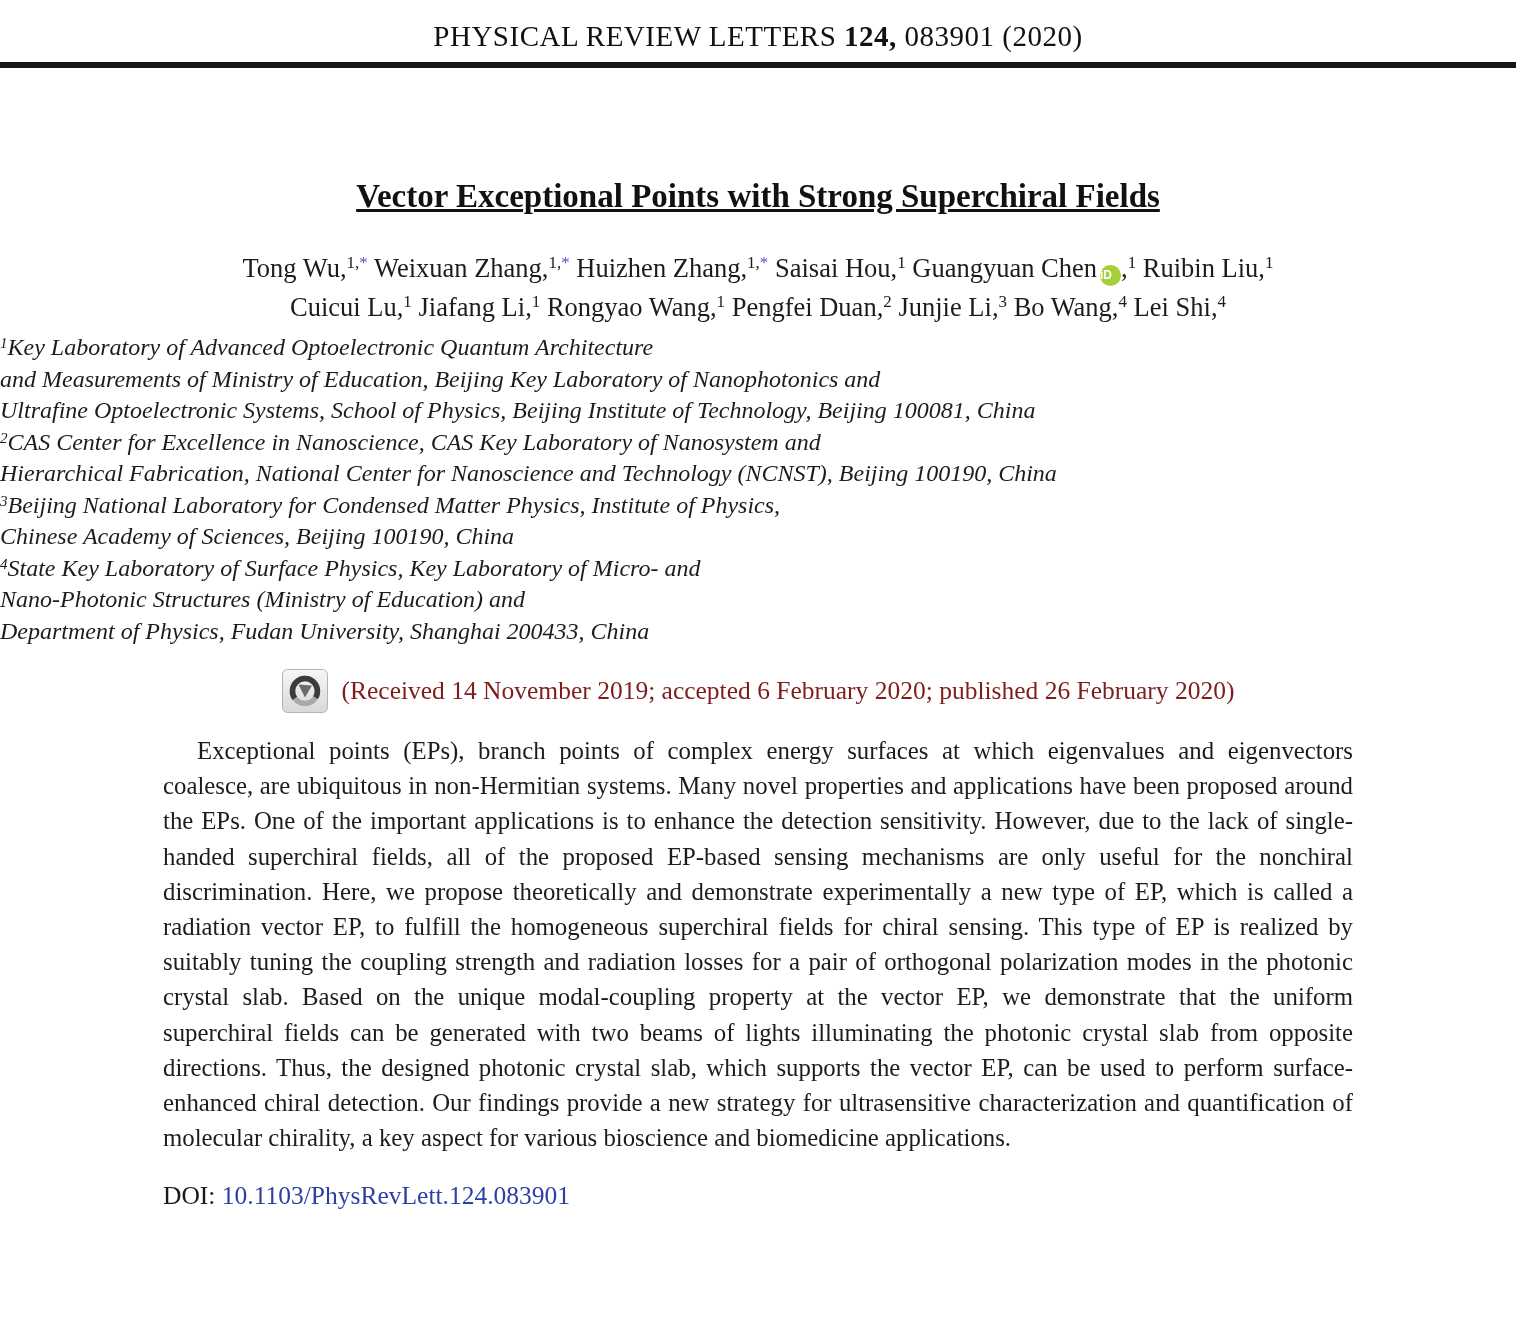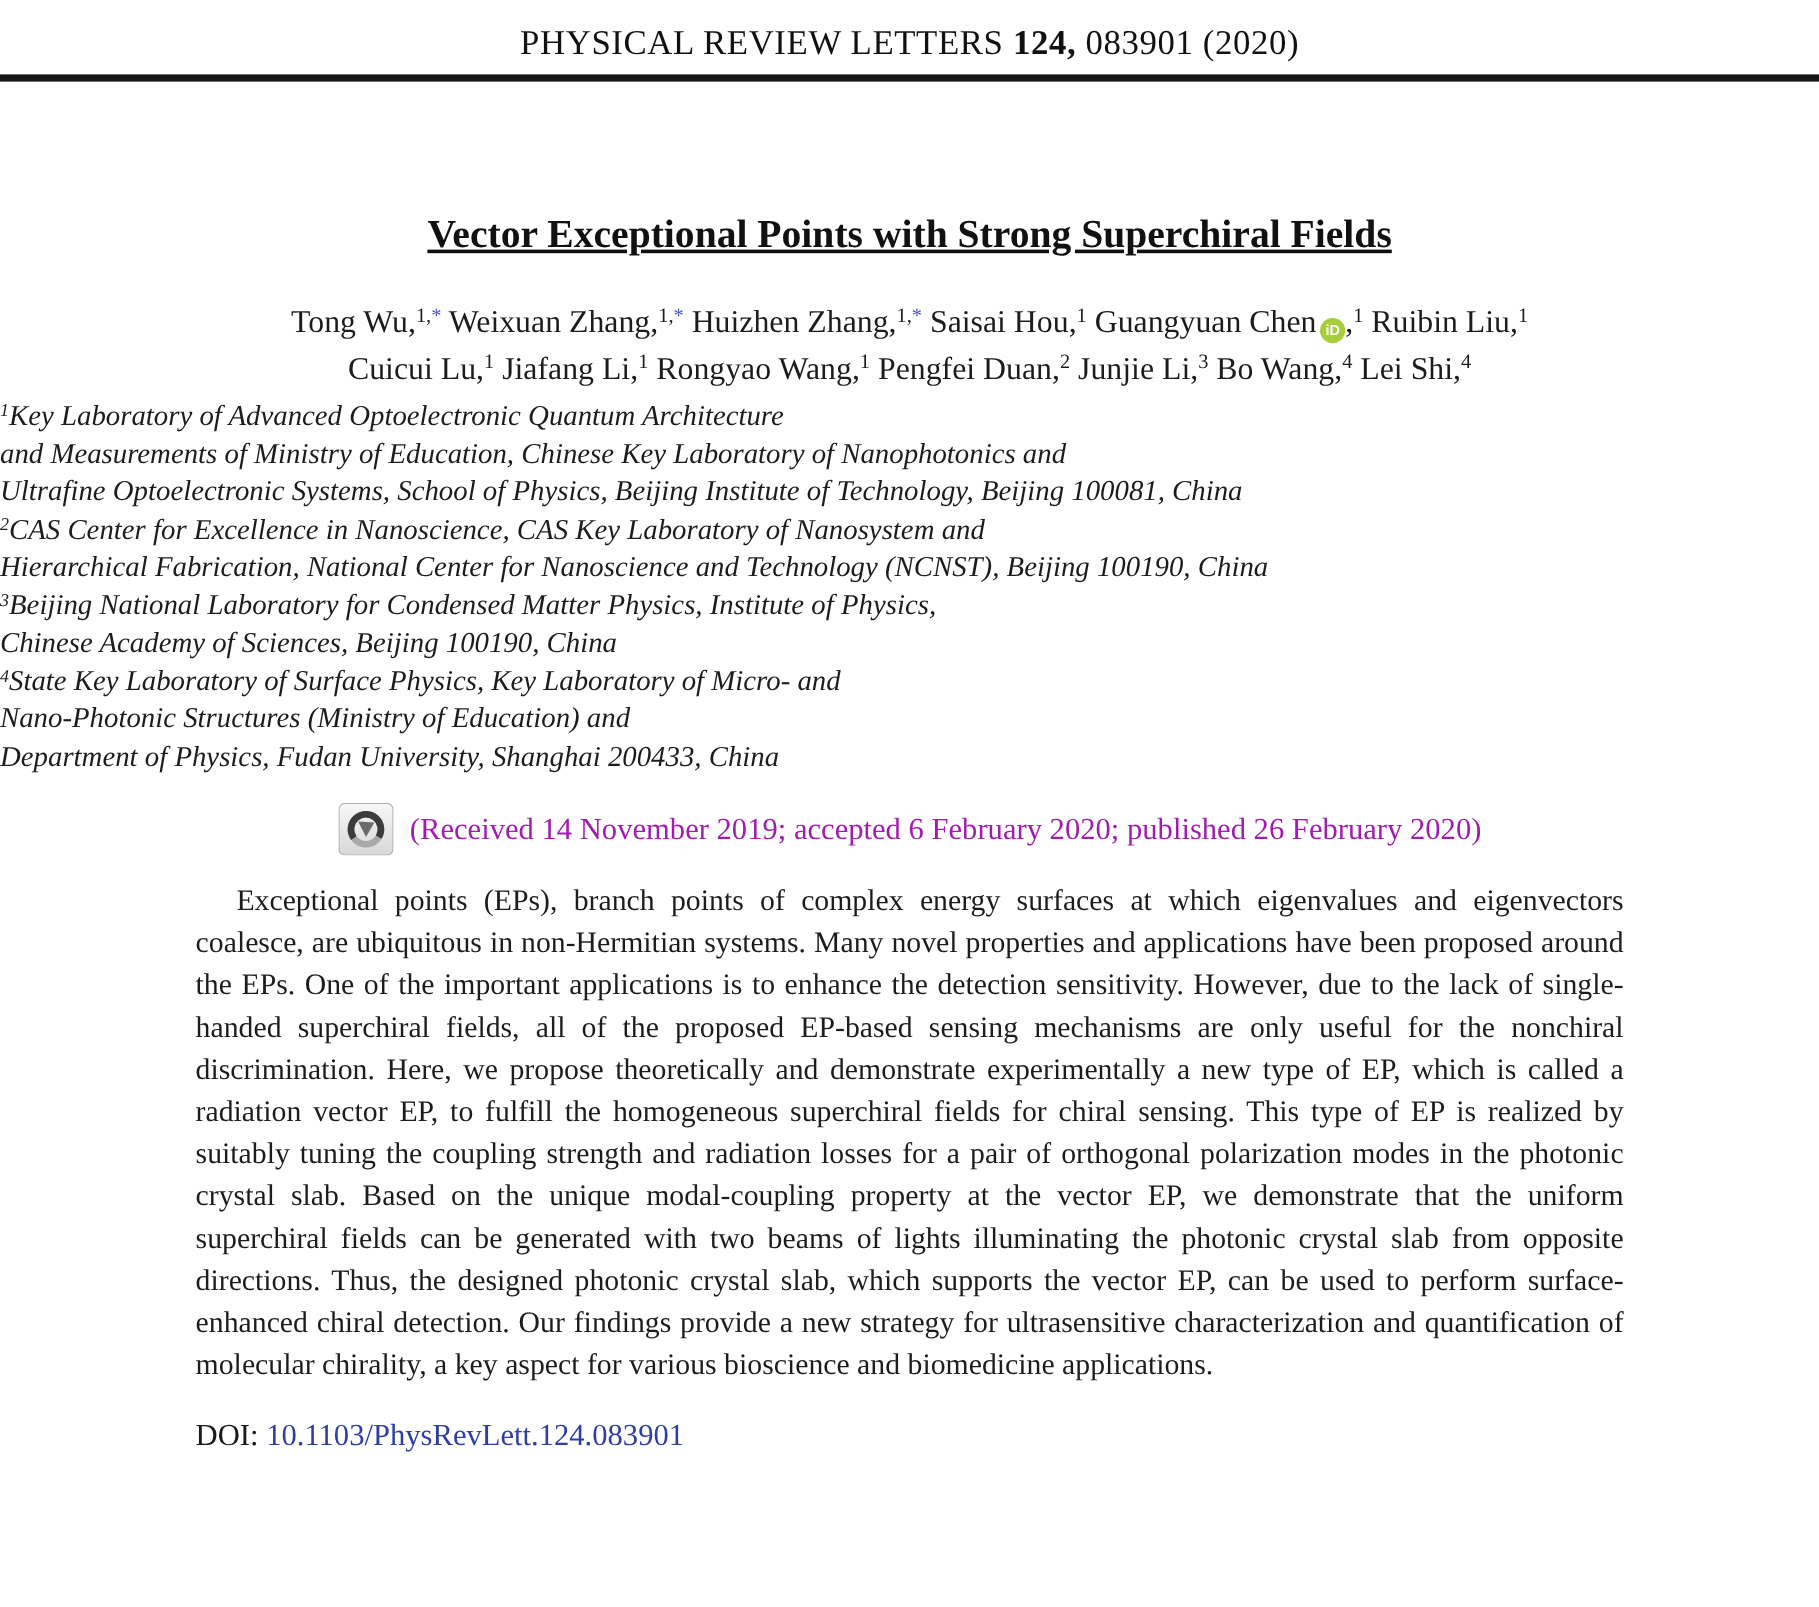--- a/index.html
+++ b/index.html
@@ -29,30 +29,30 @@
   }
 
   .authors{margin-top:34px;text-align:center;font-size:26.5px;line-height:39px;color:#1c1c1c;}
   .author-line{white-space:nowrap;}
   sup.affil-ref{font-size:17px;line-height:0;position:relative;top:-0.55em;vertical-align:baseline;}
   .fnlink{color:var(--link-blue);cursor:pointer;}
   .orcid{
     display:inline-block;width:21px;height:21px;border-radius:50%;
     background:var(--orcid-green);color:#ffffff;
     font-family:"Liberation Sans","DejaVu Sans",sans-serif;
-    font-size:12px;font-weight:bold;text-align:center;line-height:21px;
+    font-size:12px;font-weight:bold;text-align:left;line-height:21px;
     vertical-align:-2px;margin-left:3px;cursor:pointer;
   }
 
   .affiliations{margin-top:5px;text-align:left;font-style:italic;font-size:24px;line-height:31.5px;color:#1c1c1c;}
   sup.affil-sup{font-size:15px;line-height:0;position:relative;top:-0.45em;vertical-align:baseline;}
 
   .received-row{
     margin-top:22px;display:flex;align-items:center;justify-content:center;gap:14px;
-    font-size:25.5px;color:#a21caf;
+    font-size:25.5px;color:#7f1d1d;
   }
   .crossmark{display:inline-block;width:46px;height:44px;cursor:pointer;}
   .crossmark svg{display:block;}
 
   .abstract{
     width:1190px;margin:20px auto 0 auto;
     text-align:justify;text-indent:34px;
     font-size:24.8px;line-height:35.2px;color:#1c1c1c;
   }
 
@@ -74,21 +74,21 @@
 
   <h1 class="title">Vector Exceptional Points with Strong Superchiral Fields</h1>
 
   <div class="authors">
       <div class="author-line"><span>Tong Wu</span><span>,</span><sup class="affil-ref"><span>1,</span><span class="fnlink">*</span></sup> <span>Weixuan Zhang</span><span>,</span><sup class="affil-ref"><span>1,</span><span class="fnlink">*</span></sup> <span>Huizhen Zhang</span><span>,</span><sup class="affil-ref"><span>1,</span><span class="fnlink">*</span></sup> <span>Saisai Hou</span><span>,</span><sup class="affil-ref"><span>1</span></sup> <span>Guangyuan Chen</span><span class="orcid">iD</span><span>,</span><sup class="affil-ref"><span>1</span></sup> <span>Ruibin Liu</span><span>,</span><sup class="affil-ref"><span>1</span></sup> </div>
       <div class="author-line"><span>Cuicui Lu</span><span>,</span><sup class="affil-ref"><span>1</span></sup> <span>Jiafang Li</span><span>,</span><sup class="affil-ref"><span>1</span></sup> <span>Rongyao Wang</span><span>,</span><sup class="affil-ref"><span>1</span></sup> <span>Pengfei Duan</span><span>,</span><sup class="affil-ref"><span>2</span></sup> <span>Junjie Li</span><span>,</span><sup class="affil-ref"><span>3</span></sup> <span>Bo Wang</span><span>,</span><sup class="affil-ref"><span>4</span></sup> <span>Lei Shi</span><span>,</span><sup class="affil-ref"><span>4</span></sup> </div>
     </div>
 
   <div class="affiliations">
       <div class="affil-line"><sup class="affil-sup">1</sup><span>Key Laboratory of Advanced Optoelectronic Quantum Architecture</span></div>
-      <div class="affil-line"><span>and Measurements of Ministry of Education, Chinese Key Laboratory of Nanophotonics and</span></div>
+      <div class="affil-line"><span>and Measurements of Ministry of Education, Beijing Key Laboratory of Nanophotonics and</span></div>
       <div class="affil-line"><span>Ultrafine Optoelectronic Systems, School of Physics, Beijing Institute of Technology, Beijing 100081, China</span></div>
       <div class="affil-line"><sup class="affil-sup">2</sup><span>CAS Center for Excellence in Nanoscience, CAS Key Laboratory of Nanosystem and</span></div>
       <div class="affil-line"><span>Hierarchical Fabrication, National Center for Nanoscience and Technology (NCNST), Beijing 100190, China</span></div>
       <div class="affil-line"><sup class="affil-sup">3</sup><span>Beijing National Laboratory for Condensed Matter Physics, Institute of Physics,</span></div>
       <div class="affil-line"><span>Chinese Academy of Sciences, Beijing 100190, China</span></div>
       <div class="affil-line"><sup class="affil-sup">4</sup><span>State Key Laboratory of Surface Physics, Key Laboratory of Micro- and</span></div>
       <div class="affil-line"><span>Nano-Photonic Structures (Ministry of Education) and</span></div>
       <div class="affil-line"><span>Department of Physics, Fudan University, Shanghai 200433, China</span></div>
     </div>
 

